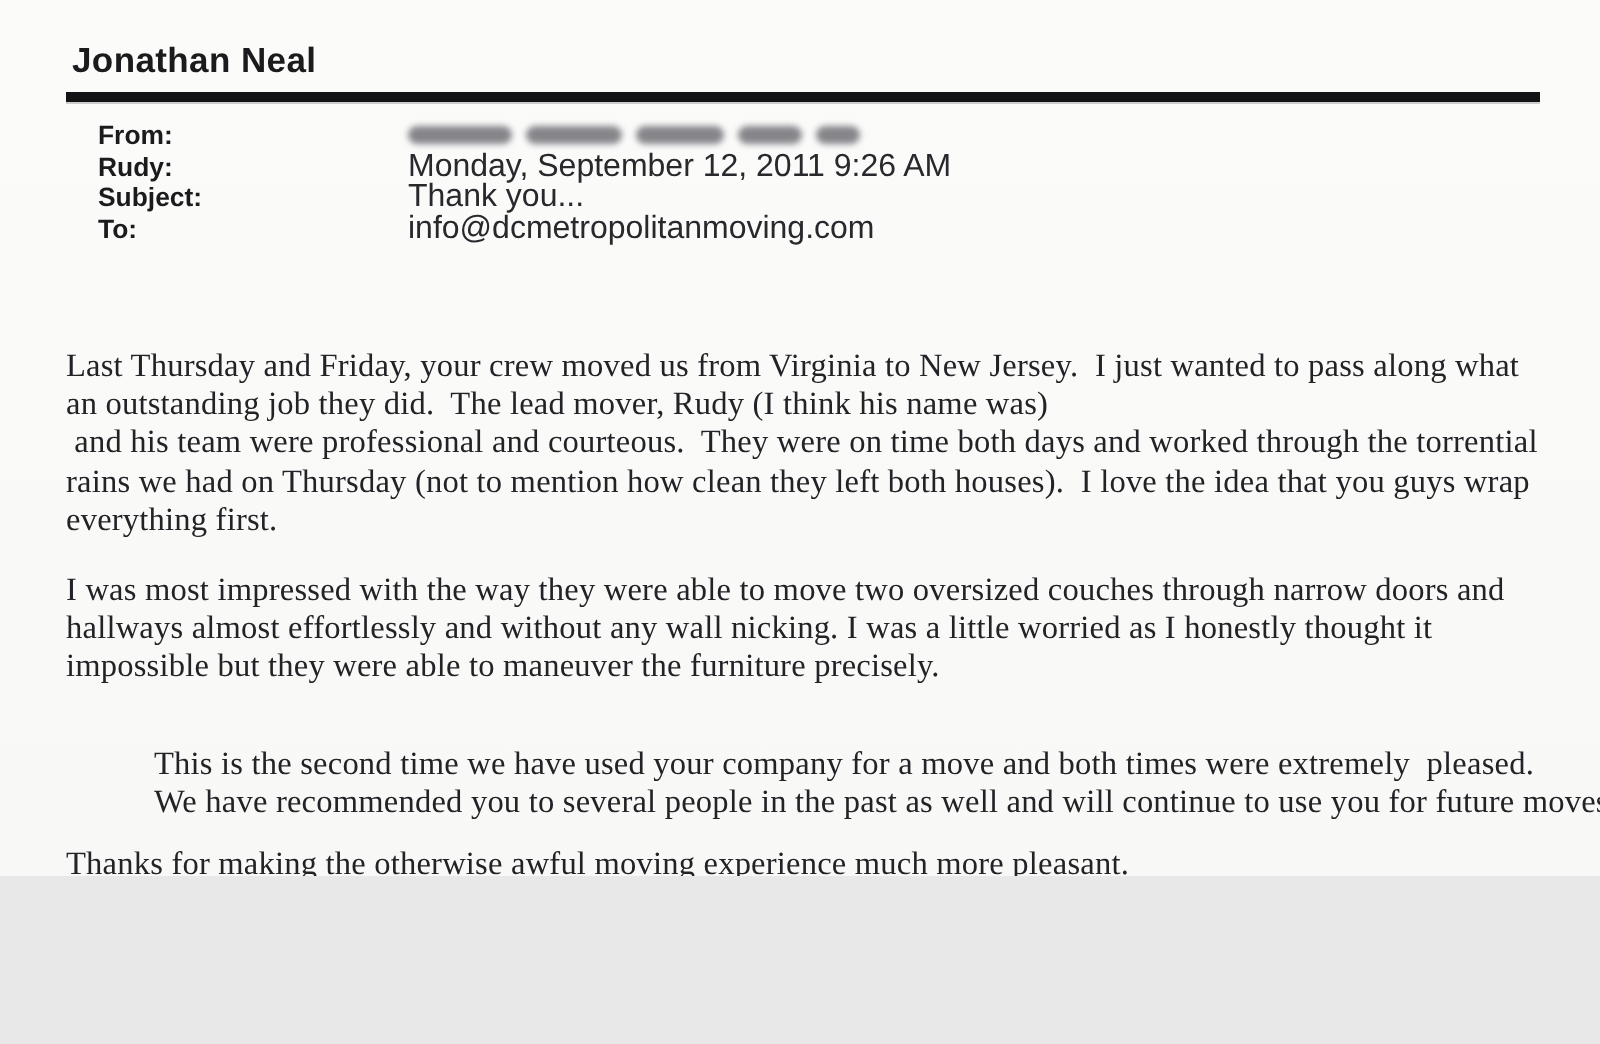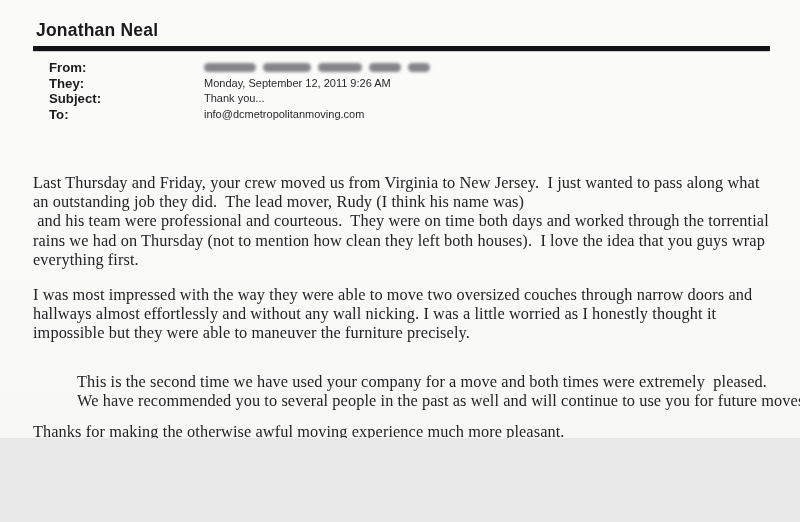--- a/index.html
+++ b/index.html
@@ -24,21 +24,21 @@
   }
   .meta{
     position:absolute;left:37px;top:60px;width:720px;
   }
   .meta-row{display:flex;height:15.6px;align-items:flex-start;}
   .meta-label{
     width:167px;flex:0 0 167px;font-weight:bold;
     font-size:13.2px;color:var(--ink-strong);line-height:15.6px;padding-left:12px;
   }
   .meta-value{
-    font-size:11px;color:#29292d;line-height:15.6px;
+    font-size:16px;color:#29292d;line-height:15.6px;
   }
   .redaction{display:inline-flex;align-items:center;height:15.6px;}
   .redaction .blob{
     display:inline-block;height:9px;margin-right:7px;
     background:var(--redaction);border-radius:5px;filter:blur(1.6px);
   }
   .body-text{
     position:absolute;left:33px;width:747px;
     font-family:"Liberation Serif",serif;font-size:16.3px;
     line-height:19.2px;color:var(--ink);
@@ -66,21 +66,21 @@
         <span class="redaction">
             <span class="blob" style="width: 52px;"></span>
             <span class="blob" style="width: 48px;"></span>
             <span class="blob" style="width: 44px;"></span>
             <span class="blob" style="width: 32px;"></span>
             <span class="blob" style="width: 22px;"></span>
           </span>
       </span>
     </div>
     <div class="meta-row">
-      <span class="meta-label">They:</span>
+      <span class="meta-label">Rudy:</span>
       <span class="meta-value">Monday, September 12, 2011 9:26 AM</span>
     </div>
     <div class="meta-row">
       <span class="meta-label">Subject:</span>
       <span class="meta-value">Thank you...</span>
     </div>
     <div class="meta-row">
       <span class="meta-label">To:</span>
       <span class="meta-value">info@dcmetropolitanmoving.com</span>
     </div>

